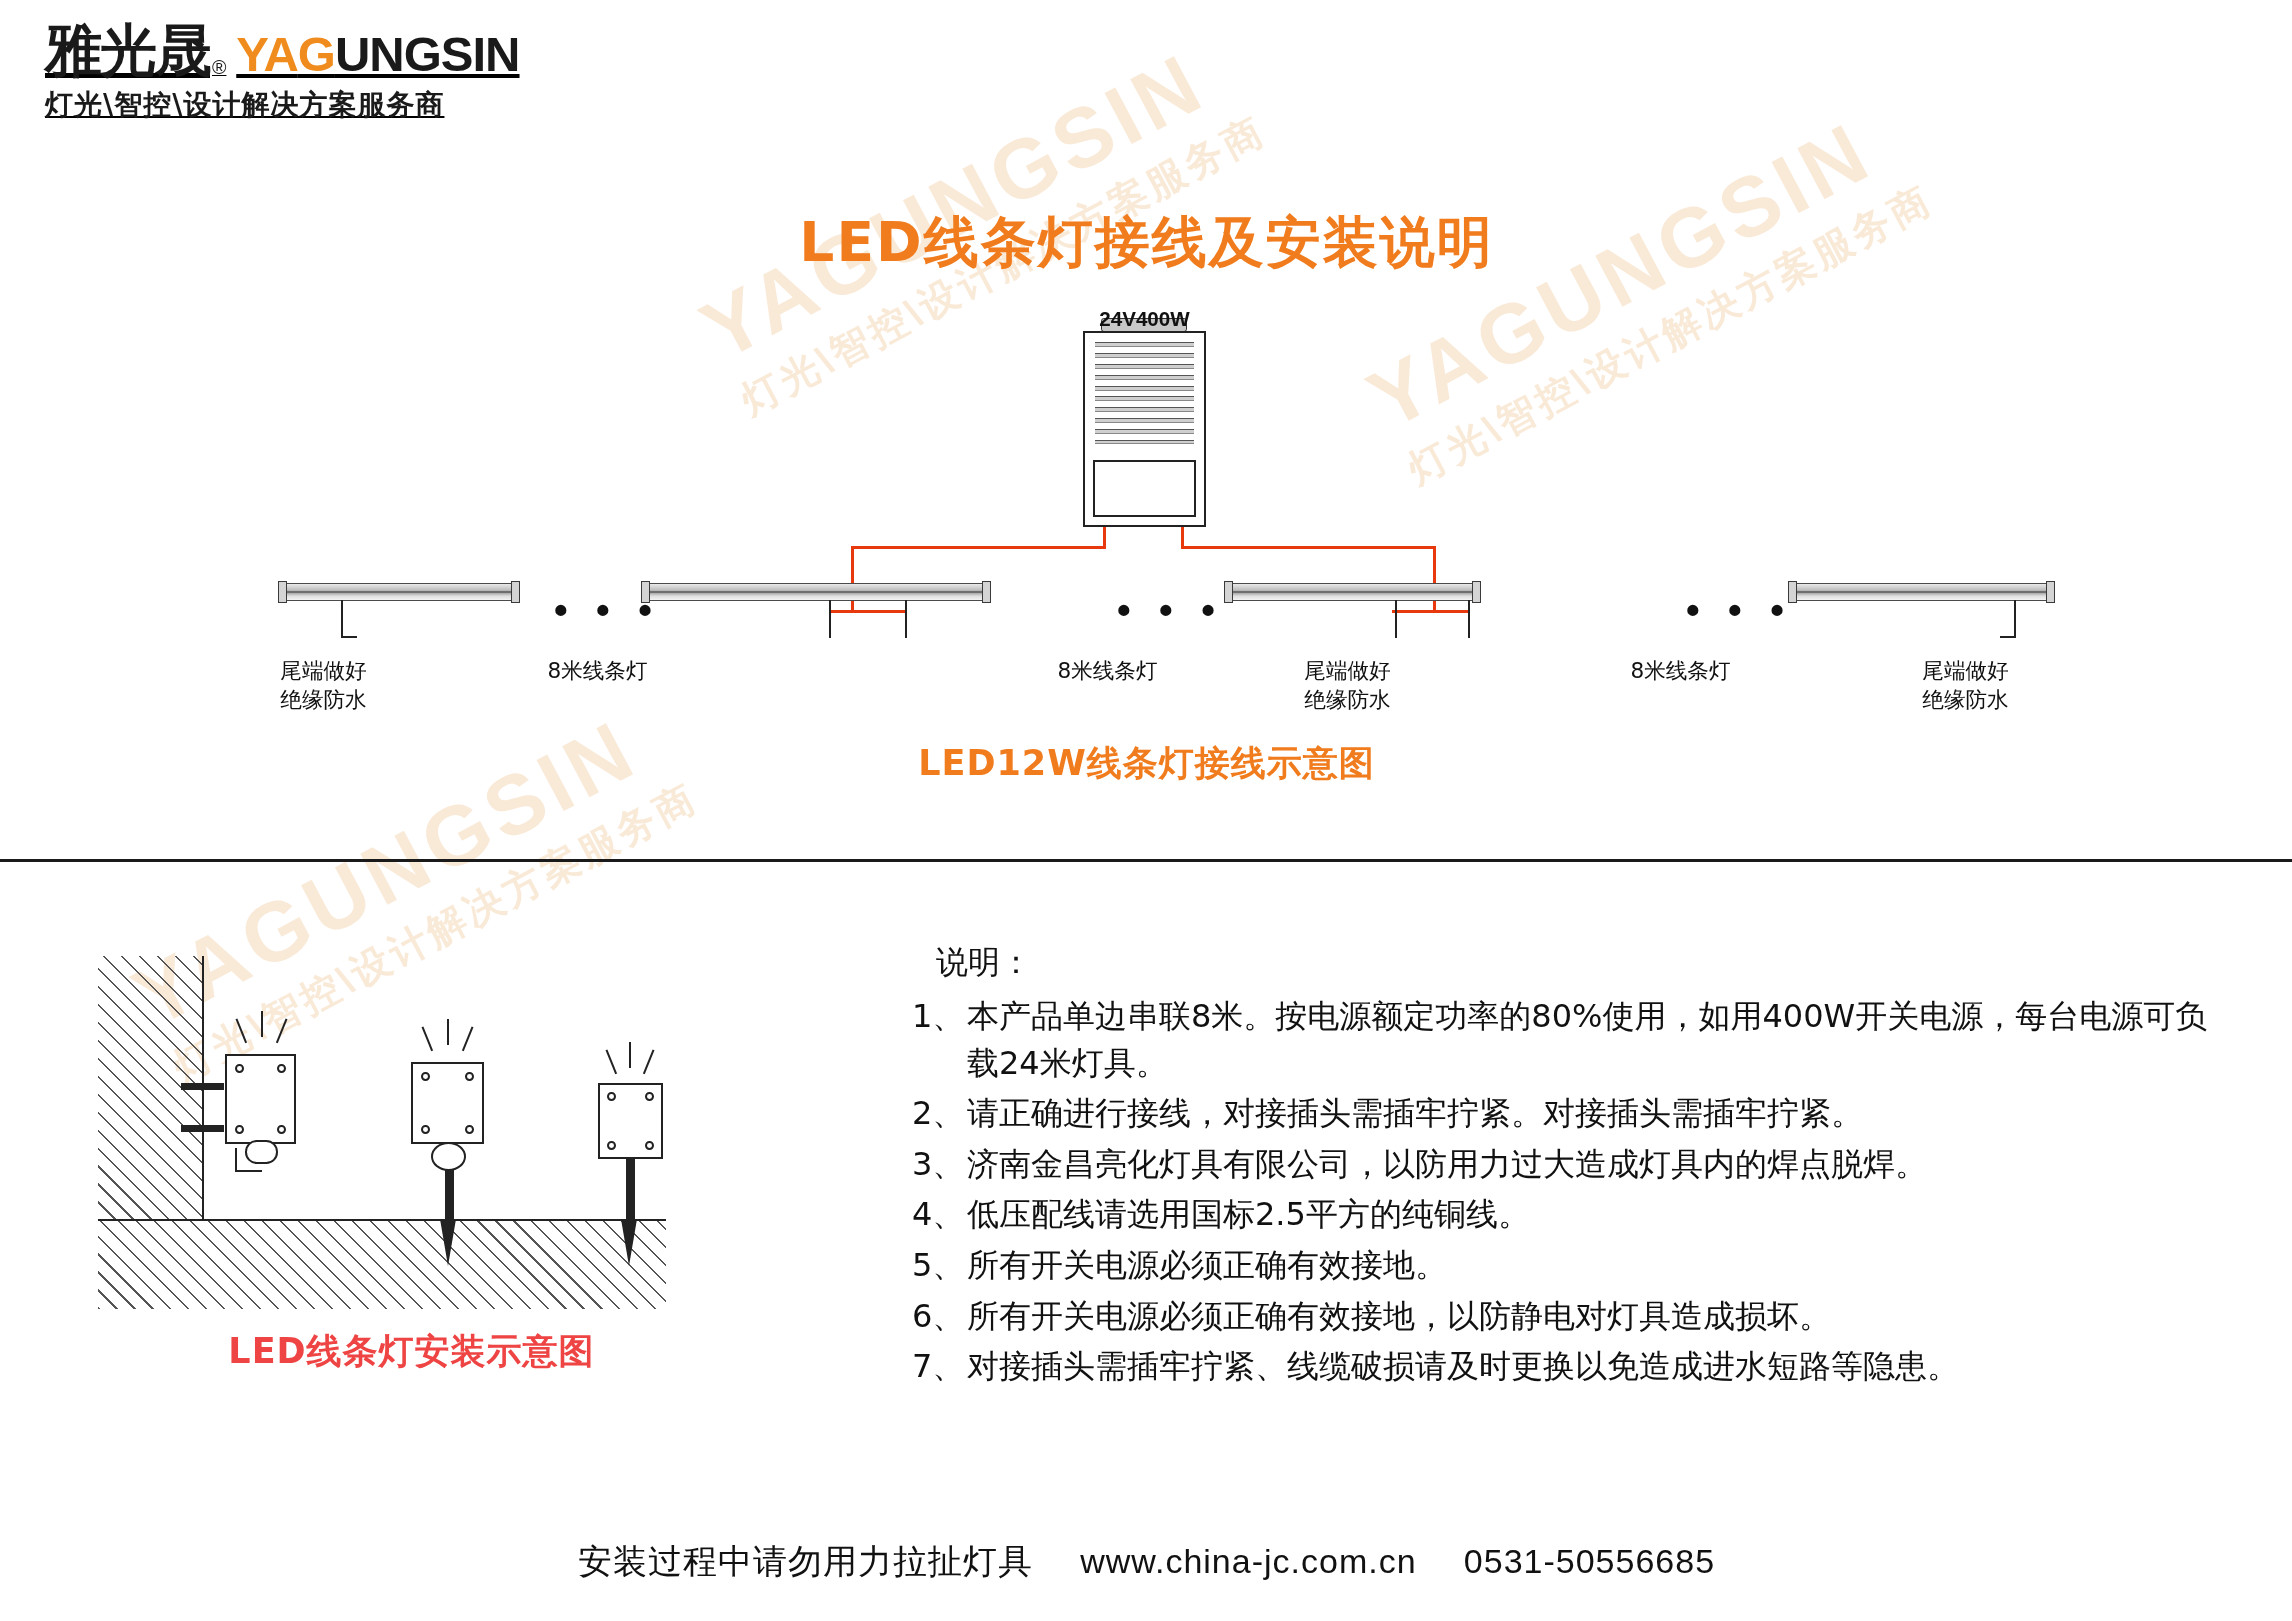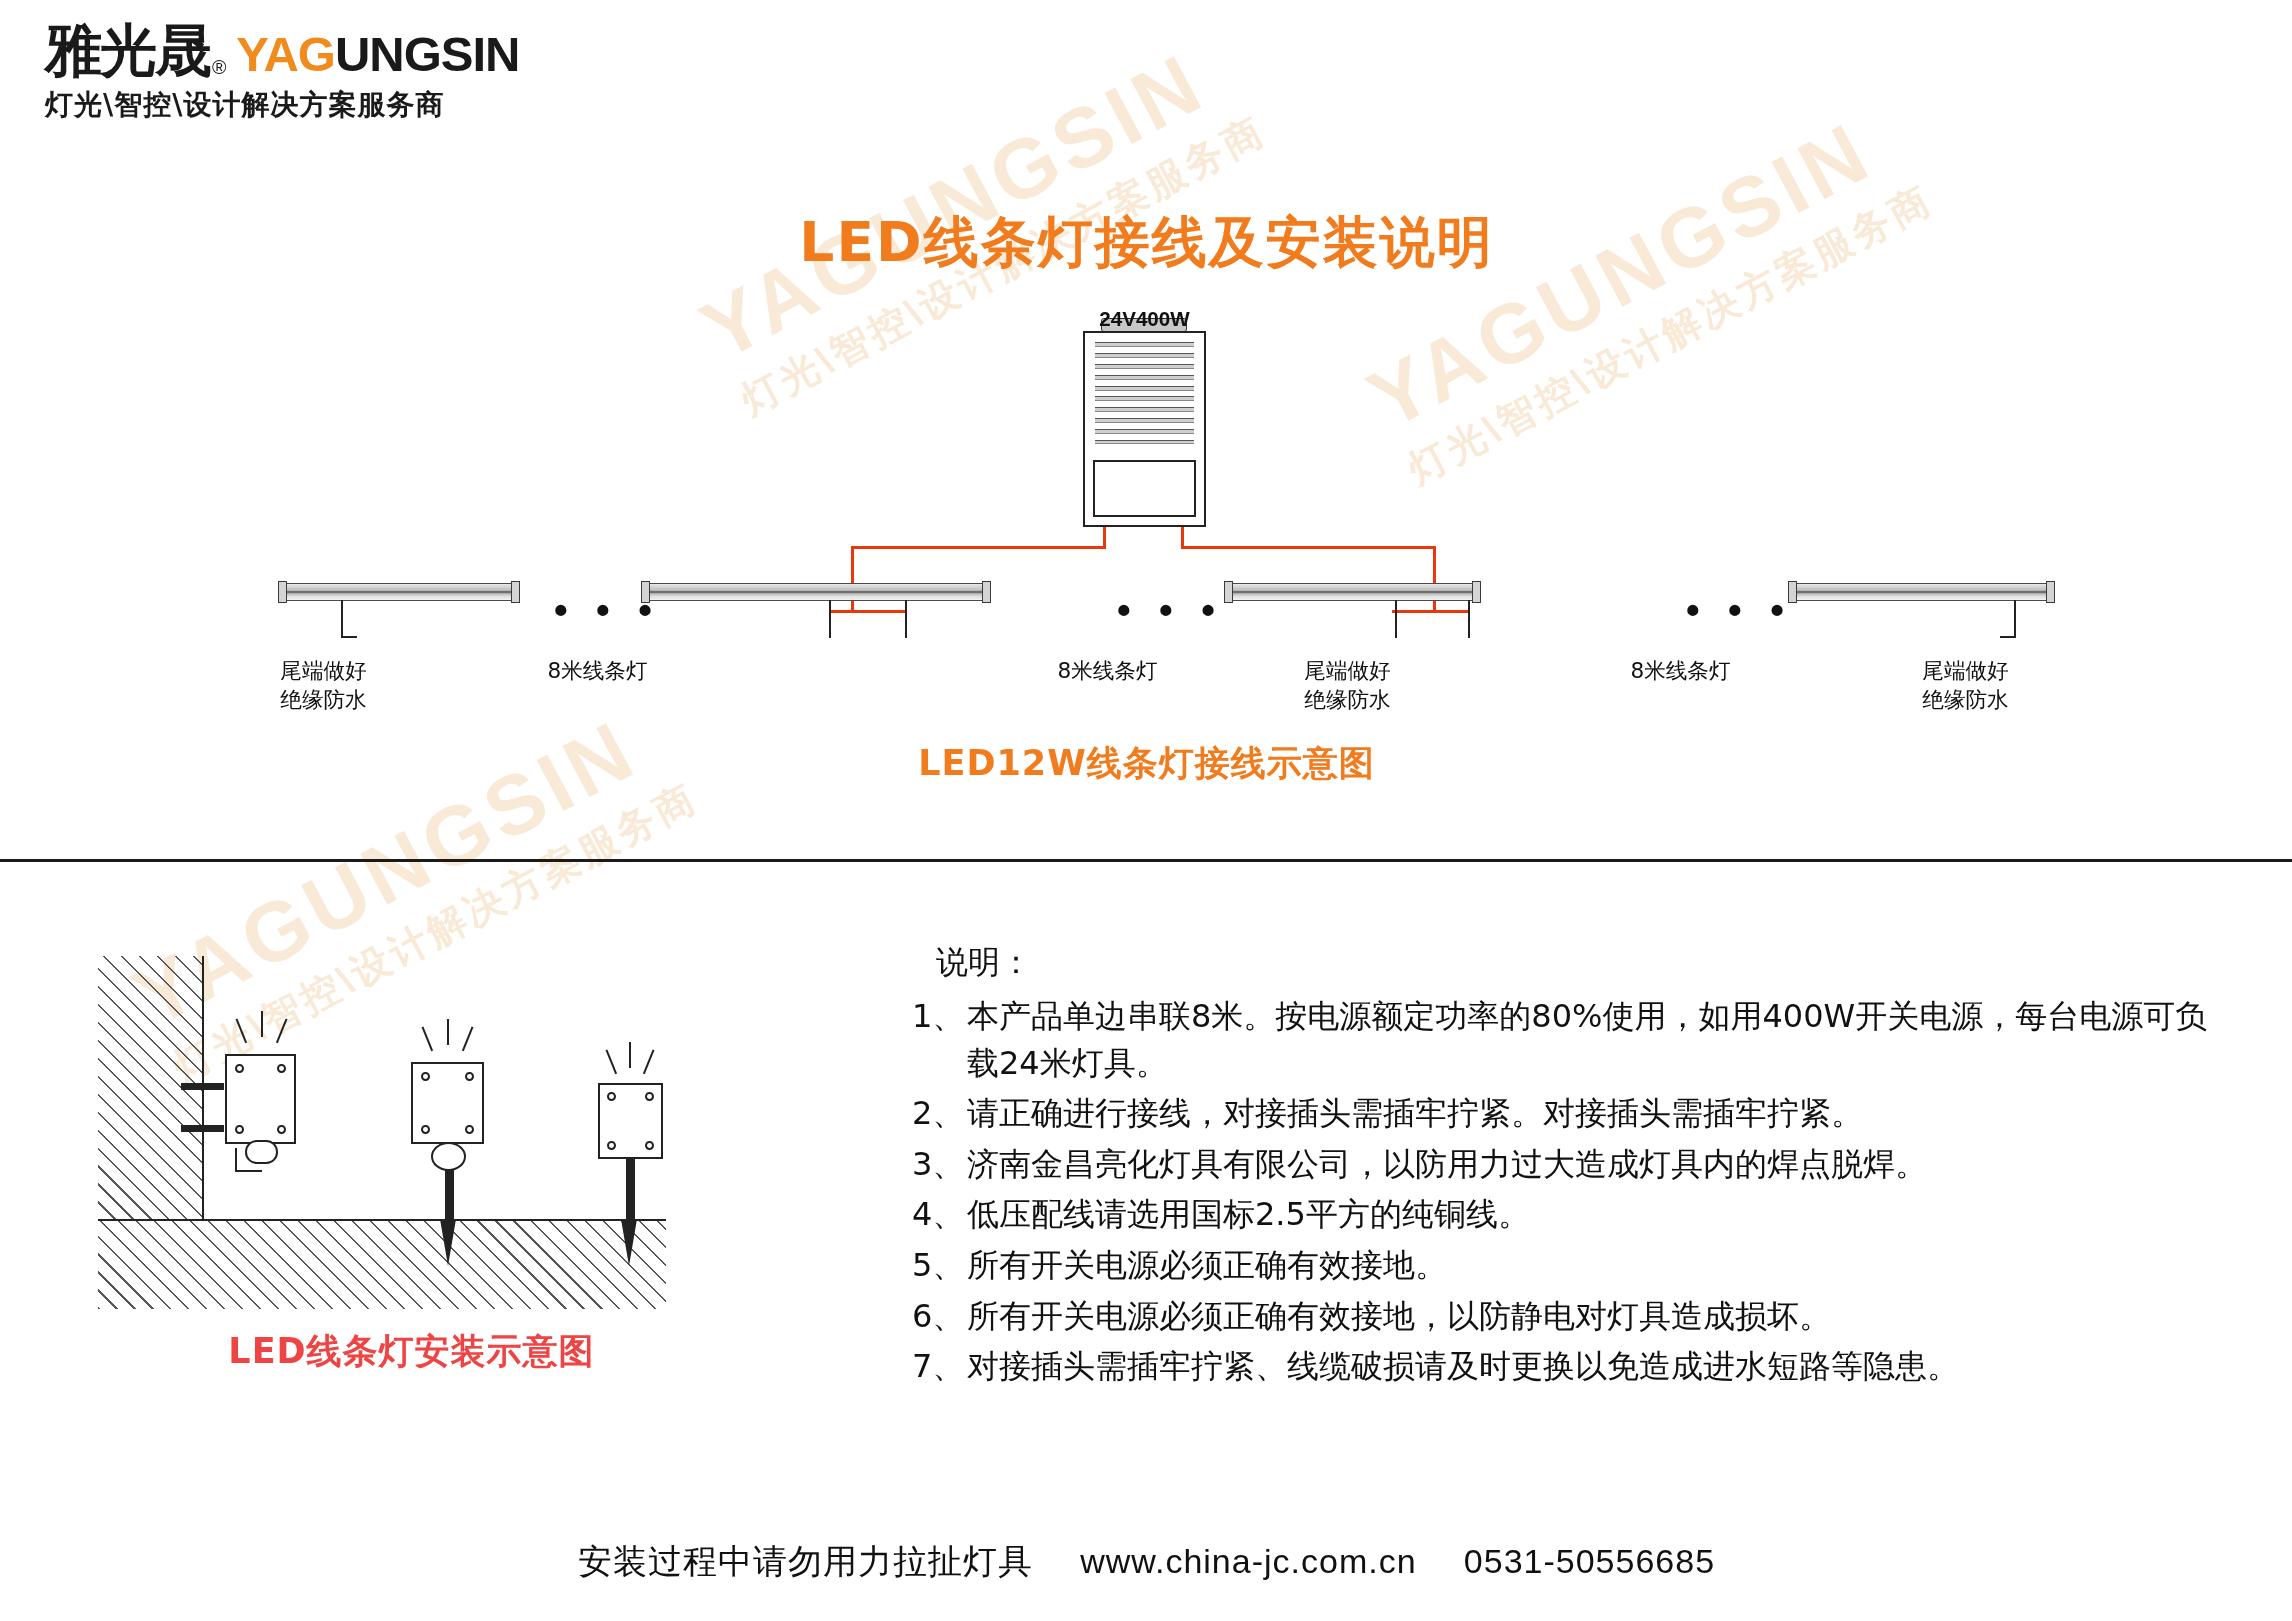--- a/index.html
+++ b/index.html
@@ -20,21 +20,21 @@
     font-weight:700;
     color:#f3cfa8;
     opacity:.45;
     white-space:nowrap;
     transform-origin: left top;
   }
   .wm .big { font-size:84px; letter-spacing:5.9px; }
   .wm .sm  { font-size:39px; letter-spacing:3.9px; }
 
   
-  .logo { position:absolute; left:45px; top:21.6px; z-index:5; }
+  .logo { position:absolute; left:45px; top:21.6px; z-index:5;text-decoration:underline; }
   .logo-row { display:flex; align-items:flex-end; }
   .logo-cn {
     font-size:57px; font-weight:700; color:#1a1a1a;
     letter-spacing:-2px; line-height:1;
     font-family:"DejaVu Sans","Liberation Sans",sans-serif;
   }
   .logo-reg { font-size:19.6px; vertical-align:super; color:#1a1a1a; margin-left:2px; }
   .logo-en { font-size:49px; font-weight:700; line-height:1; margin-left:9.8px; letter-spacing:-1px; }
   .logo-en .y { color:#f08c1e; }
   .logo-en .g { color:#f08c1e; }

